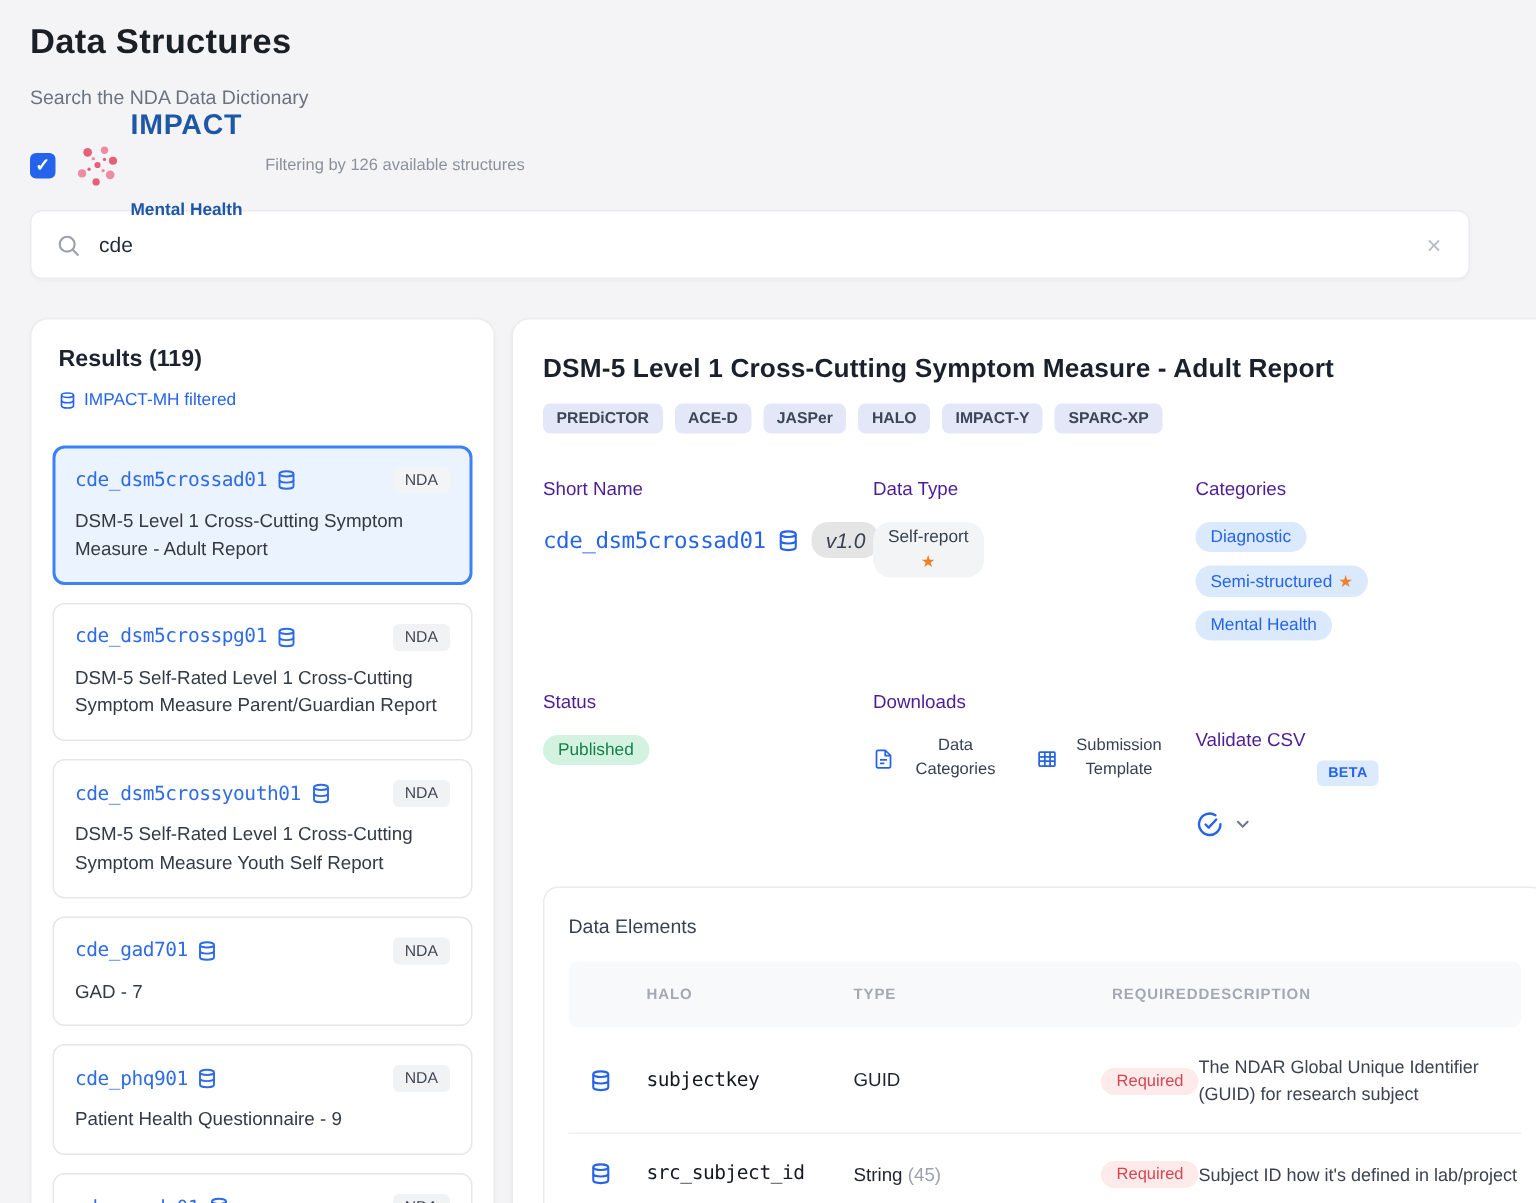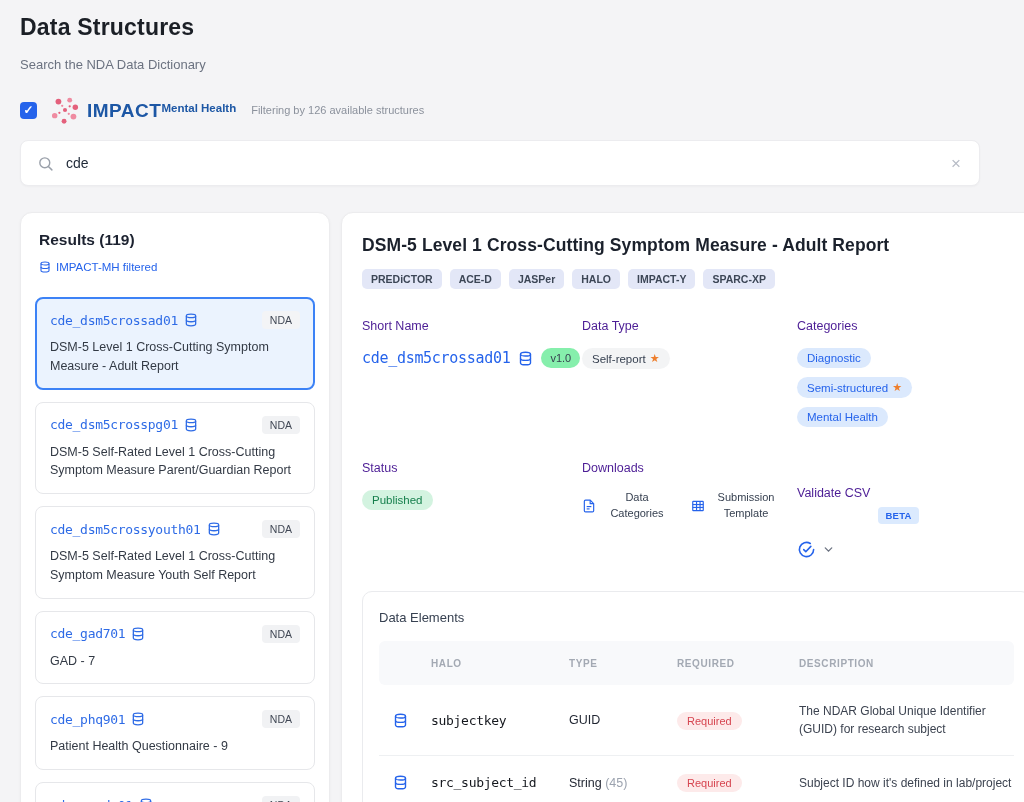--- a/index.html
+++ b/index.html
@@ -19,21 +19,21 @@
 
   
   .hdr{padding-top:14px;}
   .page-title{font-size:23px; font-weight:bold; color:#1b1f26; letter-spacing:.2px;}
   .page-sub{margin-top:16px; font-size:13px; color:#6b7280;}
   .filter-row{margin-top:18px; display:flex; align-items:center; gap:13px; height:40px;}
   .chk{width:17px; height:17px; background:var(--accent-blue); border-radius:4px;
        display:flex; align-items:center; justify-content:center; color:#fff; font-size:12px;
        font-weight:bold; cursor:pointer; line-height:1;}
   .logo{display:flex; align-items:center; gap:7px;}
-  .logo-txt{display:flex; line-height:1;}
+  .logo-txt{display:flex; flex-direction:column; line-height:1;gap:40px;}
   .logo-l1{font-size:19px; font-weight:bold; color:var(--brand-blue); letter-spacing:.5px;}
   .logo-l2{font-size:11.5px; font-weight:bold; color:var(--brand-blue); margin-top:2px;}
   .filter-note{font-size:11px; color:#8b919c; margin-left:2px;}
   .search-box{margin-top:10px; height:46px; background:#fff; border:1px solid #ececef;
       border-radius:8px; box-shadow:0 1px 2px rgba(0,0,0,.03);
       display:flex; align-items:center; padding:0 16px;}
   .search-box input{border:none; outline:none; font-size:14px; color:#1f2937; flex:1;
       margin-left:12px; font-family:"Liberation Sans",sans-serif; background:transparent;}
   .clear-x{color:#b7bcc6; font-size:17px; cursor:pointer; line-height:1; padding:2px;}
 
@@ -65,22 +65,22 @@
   .tag{background:var(--tag-lavender-bg); color:#3c4656; font-size:10.5px; font-weight:600;
        padding:4px 9px; border-radius:5px; cursor:pointer;}
   .grid{display:grid; grid-template-columns:220px 215px 1fr; margin-top:30px;}
   .grid2{margin-top:34px;}
   .cell-label{font-size:12.5px; color:#4c1d95; margin-bottom:15px;}
   .sn-row{display:flex; align-items:center; gap:8px;}
   .sn-name{font-family:"DejaVu Sans Mono","Liberation Mono",monospace; font-size:15px;
       color:var(--accent-blue); letter-spacing:-.3px; cursor:pointer;}
   .pill{display:inline-flex; align-items:center; gap:4px; border-radius:12px;
         font-size:11.5px; padding:4px 10px; white-space:nowrap;}
-  .pill-gray{background:#f3f4f5; color:#374151;}
-  .pill-ver{background:#86efac; color:#374151; border-radius:11px; font-size:11px; padding:4px 9px;}
+  .pill-gray{background:#f3f4f5; color:#374151;flex-direction:column;}
+  .pill-ver{background:#e5e5e5; color:#374151; border-radius:11px; font-size:14px; padding:4px 9px;font-style:italic;}
   .pill-cat{background:var(--category-blue-bg); color:var(--accent-blue); cursor:pointer;}
   .pill-green{background:var(--published-green-bg); color:var(--published-green-text);}
   .pill-req{background:var(--required-red-bg); color:var(--required-red-text); font-size:11px; padding:3px 10px;}
   .star{color:var(--star-orange); font-size:11px;}
   .cat-stack{display:flex; flex-direction:column; align-items:flex-start; gap:9px;}
   .dl-row{display:flex; gap:20px; align-items:center;}
   .dl-item{display:flex; align-items:center; gap:7px; cursor:pointer;}
   .dl-label{font-size:11px; color:#374151; width:68px; text-align:center; line-height:1.45;}
   .validate-head{display:flex; align-items:center; gap:8px;}
   .badge-beta{background:#dbeafe; color:var(--accent-blue); font-size:9.5px; font-weight:bold;
@@ -90,21 +90,21 @@
   
   .de-box{margin-top:32px; border:1px solid #eaebee; border-radius:10px; padding:18px 16px;
           height:312px; overflow:hidden;}
   .de-title{font-size:13px; color:#374151;}
   .de-table{margin-top:16px;}
   .de-hrow{display:flex; align-items:center; background:#f8f9fb; border-radius:6px; height:44px;}
   .de-row{display:flex; align-items:center; padding:17px 0; border-bottom:1px solid #eef0f2;}
   .c-icon{width:52px; padding-left:14px; flex:0 0 52px;}
   .c-name{width:138px; flex:0 0 138px;}
   .c-type{width:108px; flex:0 0 108px;}
-  .c-req{width:122px; flex:0 0 122px;}
+  .c-req{width:122px; flex:0 0 122px;text-align:right;}
   .c-desc{flex:1; min-width:0;}
   .hcell{font-size:10px; color:#a3a9b3; letter-spacing:.06em; font-weight:600;}
   .v-name{font-family:"DejaVu Sans Mono","Liberation Mono",monospace; font-size:13px; color:#15181e; letter-spacing:-.3px;}
   .v-type{font-size:12.5px; color:#1f2430;}
   .v-type .len{color:#9ca3af;}
   .v-desc{font-size:12px; color:#3c4350; line-height:1.5; width:215px; white-space:normal;}
   .icon{display:inline-flex; flex:none;}
 </style>
 </head>
 <body>

